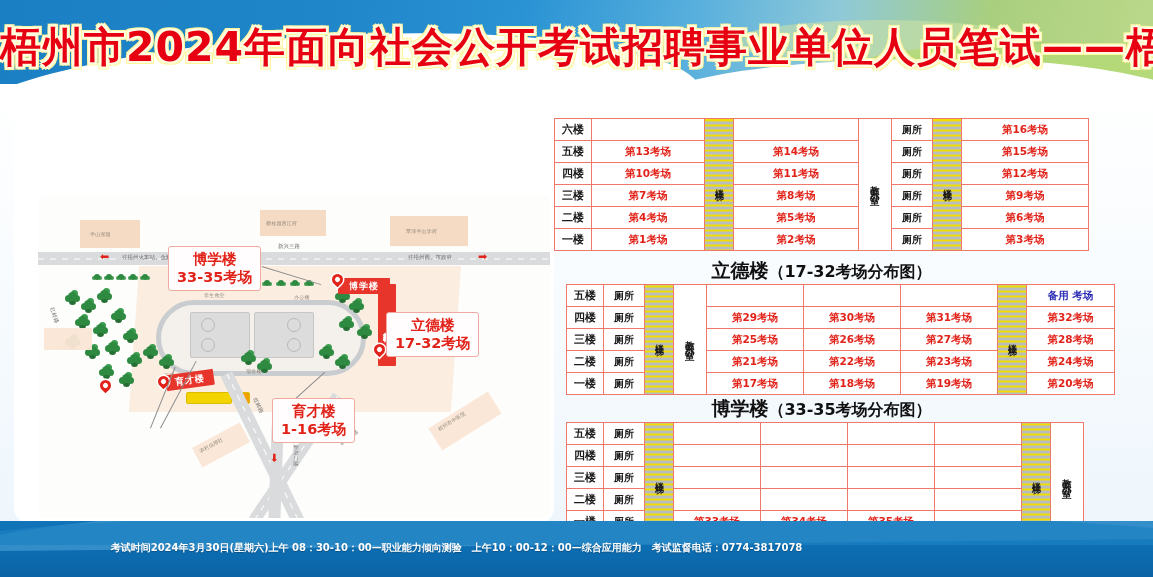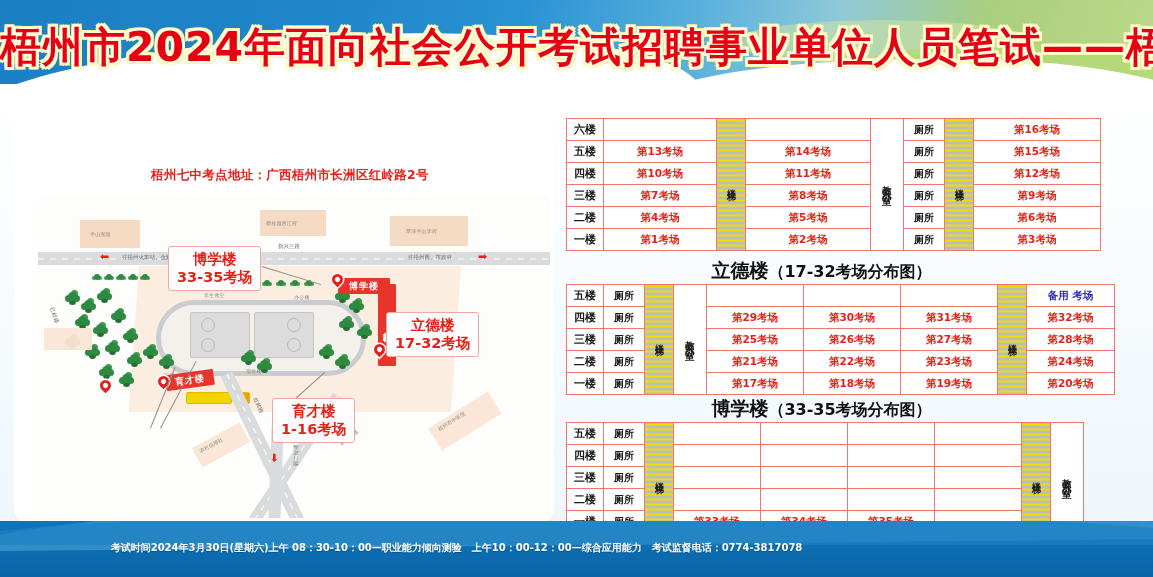--- a/index.html
+++ b/index.html
@@ -118,21 +118,20 @@
     <div class="greenarc2"></div>
     <div class="greenarc"></div>
     <div class="swoosh1"></div>
     <div class="swoosh2"></div>
   </div>
   <div class="banner-title">梧州市2024年面向社会公开考试招聘事业单位人员笔试——梧州七中考点</div>
 
   <div class="body-bg"></div>
   <div class="panel-white"></div>
 
-  <div class="map-addr">梧州七中考点地址：广西梧州市长洲区红岭路2号</div>
 
   <div class="map">
 
     <div class="mblock" style="left:42px;top:24px;width:60px;height:28px;"></div>
     <div class="mlabel" style="left:52px;top:35px;">半山家园</div>
 
     <div class="mblock" style="left:222px;top:14px;width:66px;height:26px;"></div>
     <div class="mlabel" style="left:228px;top:24px;">碧桂园西江府</div>
 
     <div class="mblock" style="left:352px;top:20px;width:78px;height:30px;"></div>
@@ -266,21 +265,21 @@
   </div>
   <div class="callout" style="left:386px;top:312px;">
     <div>立德楼</div>
     <div>17-32考场</div>
   </div>
   <div class="callout" style="left:272px;top:398px;">
     <div>育才楼</div>
     <div>1-16考场</div>
   </div>
 
-  <table class="tbl" style="left:566px;top:118px;width:511px;">
+  <table class="tbl" style="left:554px;top:118px;width:511px;">
     <tbody>
         <tr>
       <td class="floor">六楼</td>
       <td style="width:112px"></td>
       <td class="stair" rowspan="6"><span>楼梯</span></td>
       <td style="width:124px"></td>
       <td class="office" rowspan="6">教师办公室</td>
       <td class="wc">厕所</td>
       <td class="stair" rowspan="6"><span>楼梯</span></td>
       <td style="width:126px">第16考场</td>

